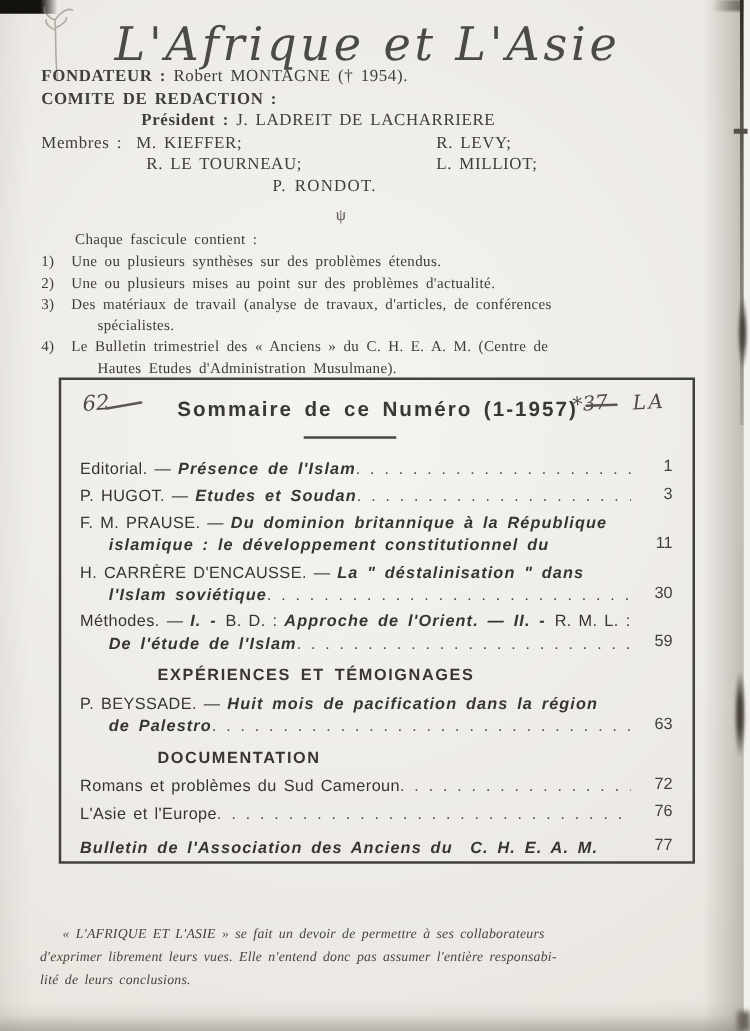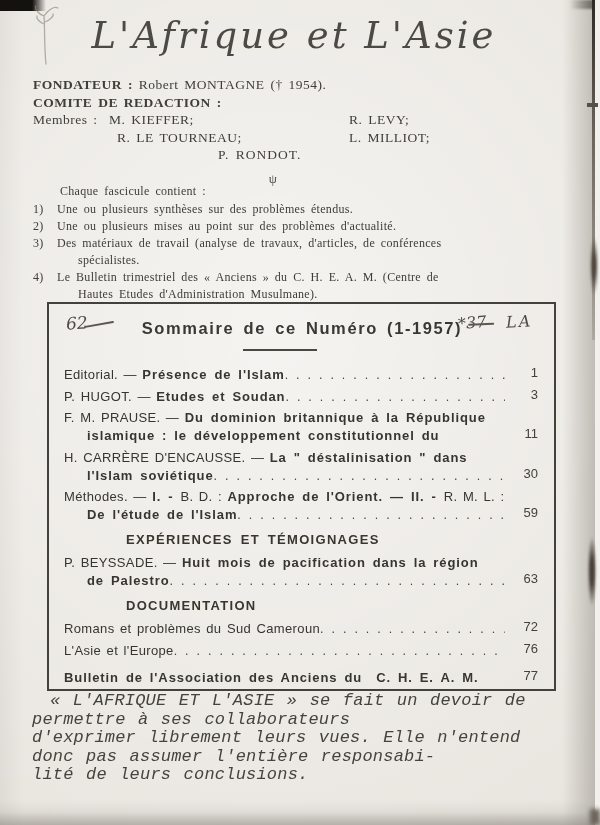--- a/index.html
+++ b/index.html
@@ -43,21 +43,21 @@
   
   .art-plant{left:24px;top:4px;width:44px;height:62px;opacity:.65;}
   
   .journal-title{
     position:absolute;top:14px;left:0;width:100%;text-align:center;
     font-family:"DejaVu Serif", serif;font-style:italic;
     font-size:37px;letter-spacing:3px;color:#4b4a45;
     transform:translateX(-6px);
   }
   
-  .masthead{position:absolute;left:33px;top:76px;width:530px;
+  .masthead{position:absolute;left:33px;top:52px;width:530px;
     font-size:13.5px;line-height:17.5px;letter-spacing:.5px;word-spacing:2px;color:#403e39;}
   .mh-bold{font-weight:bold;}
   .mh-president{padding-left:80px;}
   .mh-grid{display:grid;grid-template-columns:76px 240px auto;}
   .mh-grid .r2c1{padding-left:8px;}
   .mh-rondot{padding-left:185px;letter-spacing:1px;}
   .ornament{width:100%;text-align:center;transform:translateX(-25px);
     font-size:13px;color:#56534c;margin-top:6px;}
   
   .fascicule{position:absolute;left:33px;top:183px;width:540px;
@@ -83,32 +83,32 @@
     background:#5a574f;transform:rotate(-6deg);border-radius:2px;}
   .hand-num{position:absolute;right:54px;top:-2px;font-size:16px;transform:rotate(-5deg);}
   .hand-num::after{content:"";position:absolute;right:-8px;top:11px;width:26px;height:2px;
     background:#5a574f;transform:rotate(3deg);border-radius:2px;}
   .hand-la{position:absolute;right:8px;top:-3px;font-size:16px;letter-spacing:2px;transform:rotate(-3deg);}
   .toc{margin-top:15px;font-size:13px;line-height:18px;}
   .toc-entry{position:relative;padding-right:35px;margin-bottom:3.5px;}
   .toc-entry.spaced{margin-top:9px;}
   .toc-line{display:flex;align-items:flex-start;overflow:hidden;}
   .toc-line span{white-space:pre;letter-spacing:.35px;word-spacing:1.5px;flex-shrink:0;}
-  .toc-line span.b{font-weight:bold;letter-spacing:.9px;word-spacing:2.5px;}
+  .toc-line span.b{font-weight:bold;letter-spacing:.9px;word-spacing:2.5px;font-style:italic;}
   .toc-line .dots{flex:1 1 0;flex-shrink:1;overflow:hidden;min-width:10px;height:14px;}
   .toc-line .dots::after{content:". . . . . . . . . . . . . . . . . . . . . . . . . . . . . . . . . . . . . . . . . . . . . . . . . . . .";
     letter-spacing:1.5px;color:#46443e;font-size:12.5px;}
   .toc-entry .pg{position:absolute;right:2px;bottom:2px;font-size:13px;color:#43413b;}
   .toc-section{font-weight:bold;letter-spacing:1.3px;word-spacing:3px;
     padding-left:62px;margin:7px 0 5px;color:#38362f;}
   .cont{padding-left:23px;}
   
-  .footer{position:absolute;left:32px;top:692px;width:542px;
-    font-family:Liberation Mono, monospace;font-style:italic;
-    font-size:17px;line-height:18.5px;letter-spacing:.2px;word-spacing:2px;color:#45433d;}
+  .footer{position:absolute;left:32px;top:738px;width:542px;
+    font-family:Liberation Serif, serif;font-style:italic;
+    font-size:11px;line-height:18.5px;letter-spacing:.2px;word-spacing:2px;color:#45433d;}
   .footer .first{text-indent:18px;}
 </style>
 </head>
 <body>
 
 <div class="paper">
 
   <div class="artifact art-topleft-bar"></div>
   <div class="artifact art-topright"></div>
   <div class="artifact art-right-shade"></div>
@@ -124,20 +124,24 @@
   </svg>
 
   <div class="journal-title">L'Afrique et L'Asie</div>
 
   <div class="masthead">
     <div>
       <span class="mh-bold">FONDATEUR :</span>
       <span>Robert MONTAGNE († 1954).</span>
     </div>
     <div class="mh-bold">COMITE DE REDACTION :</div>
+    <div class="mh-president">
+      <span class="mh-bold">Président :</span>
+      <span>J. LADREIT DE LACHARRIERE</span>
+    </div>
     <div class="mh-grid">
       <span>Membres :</span>
       <span>M. KIEFFER;</span>
       <span>R. LEVY;</span>
     </div>
     <div class="mh-grid">
       <span></span>
       <span class="r2c1">R. LE TOURNEAU;</span>
       <span>L. MILLIOT;</span>
     </div>

